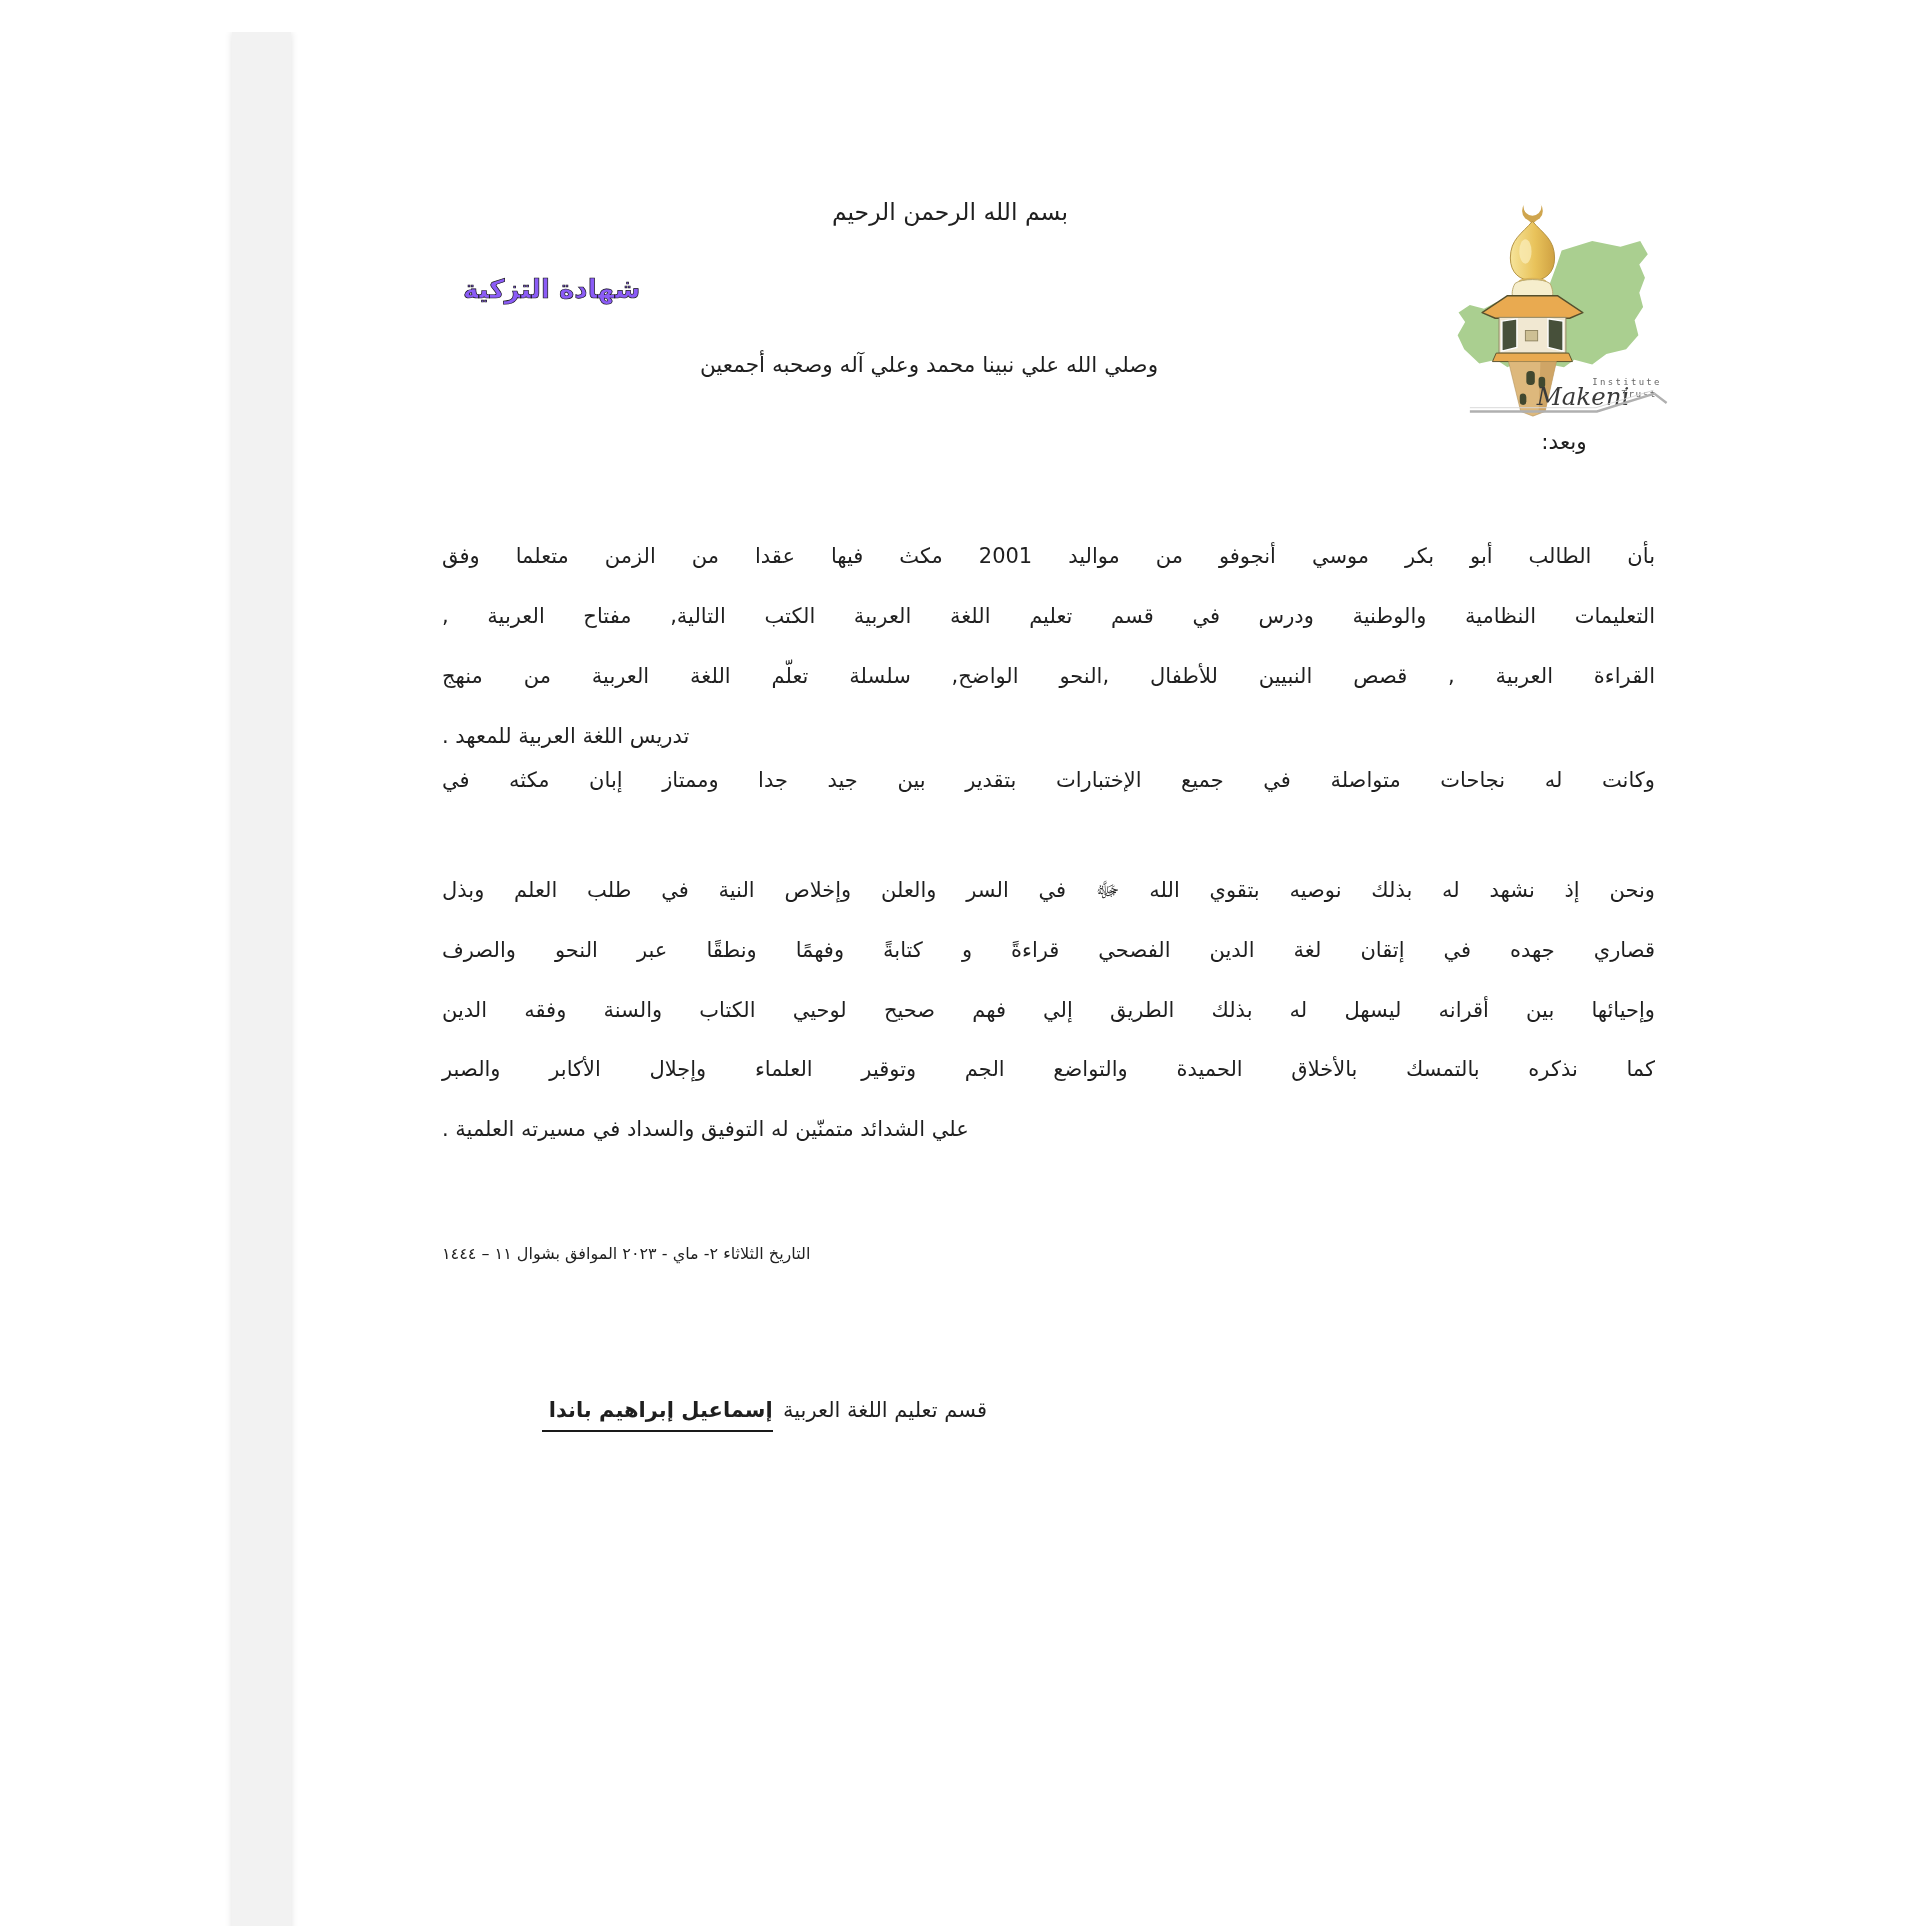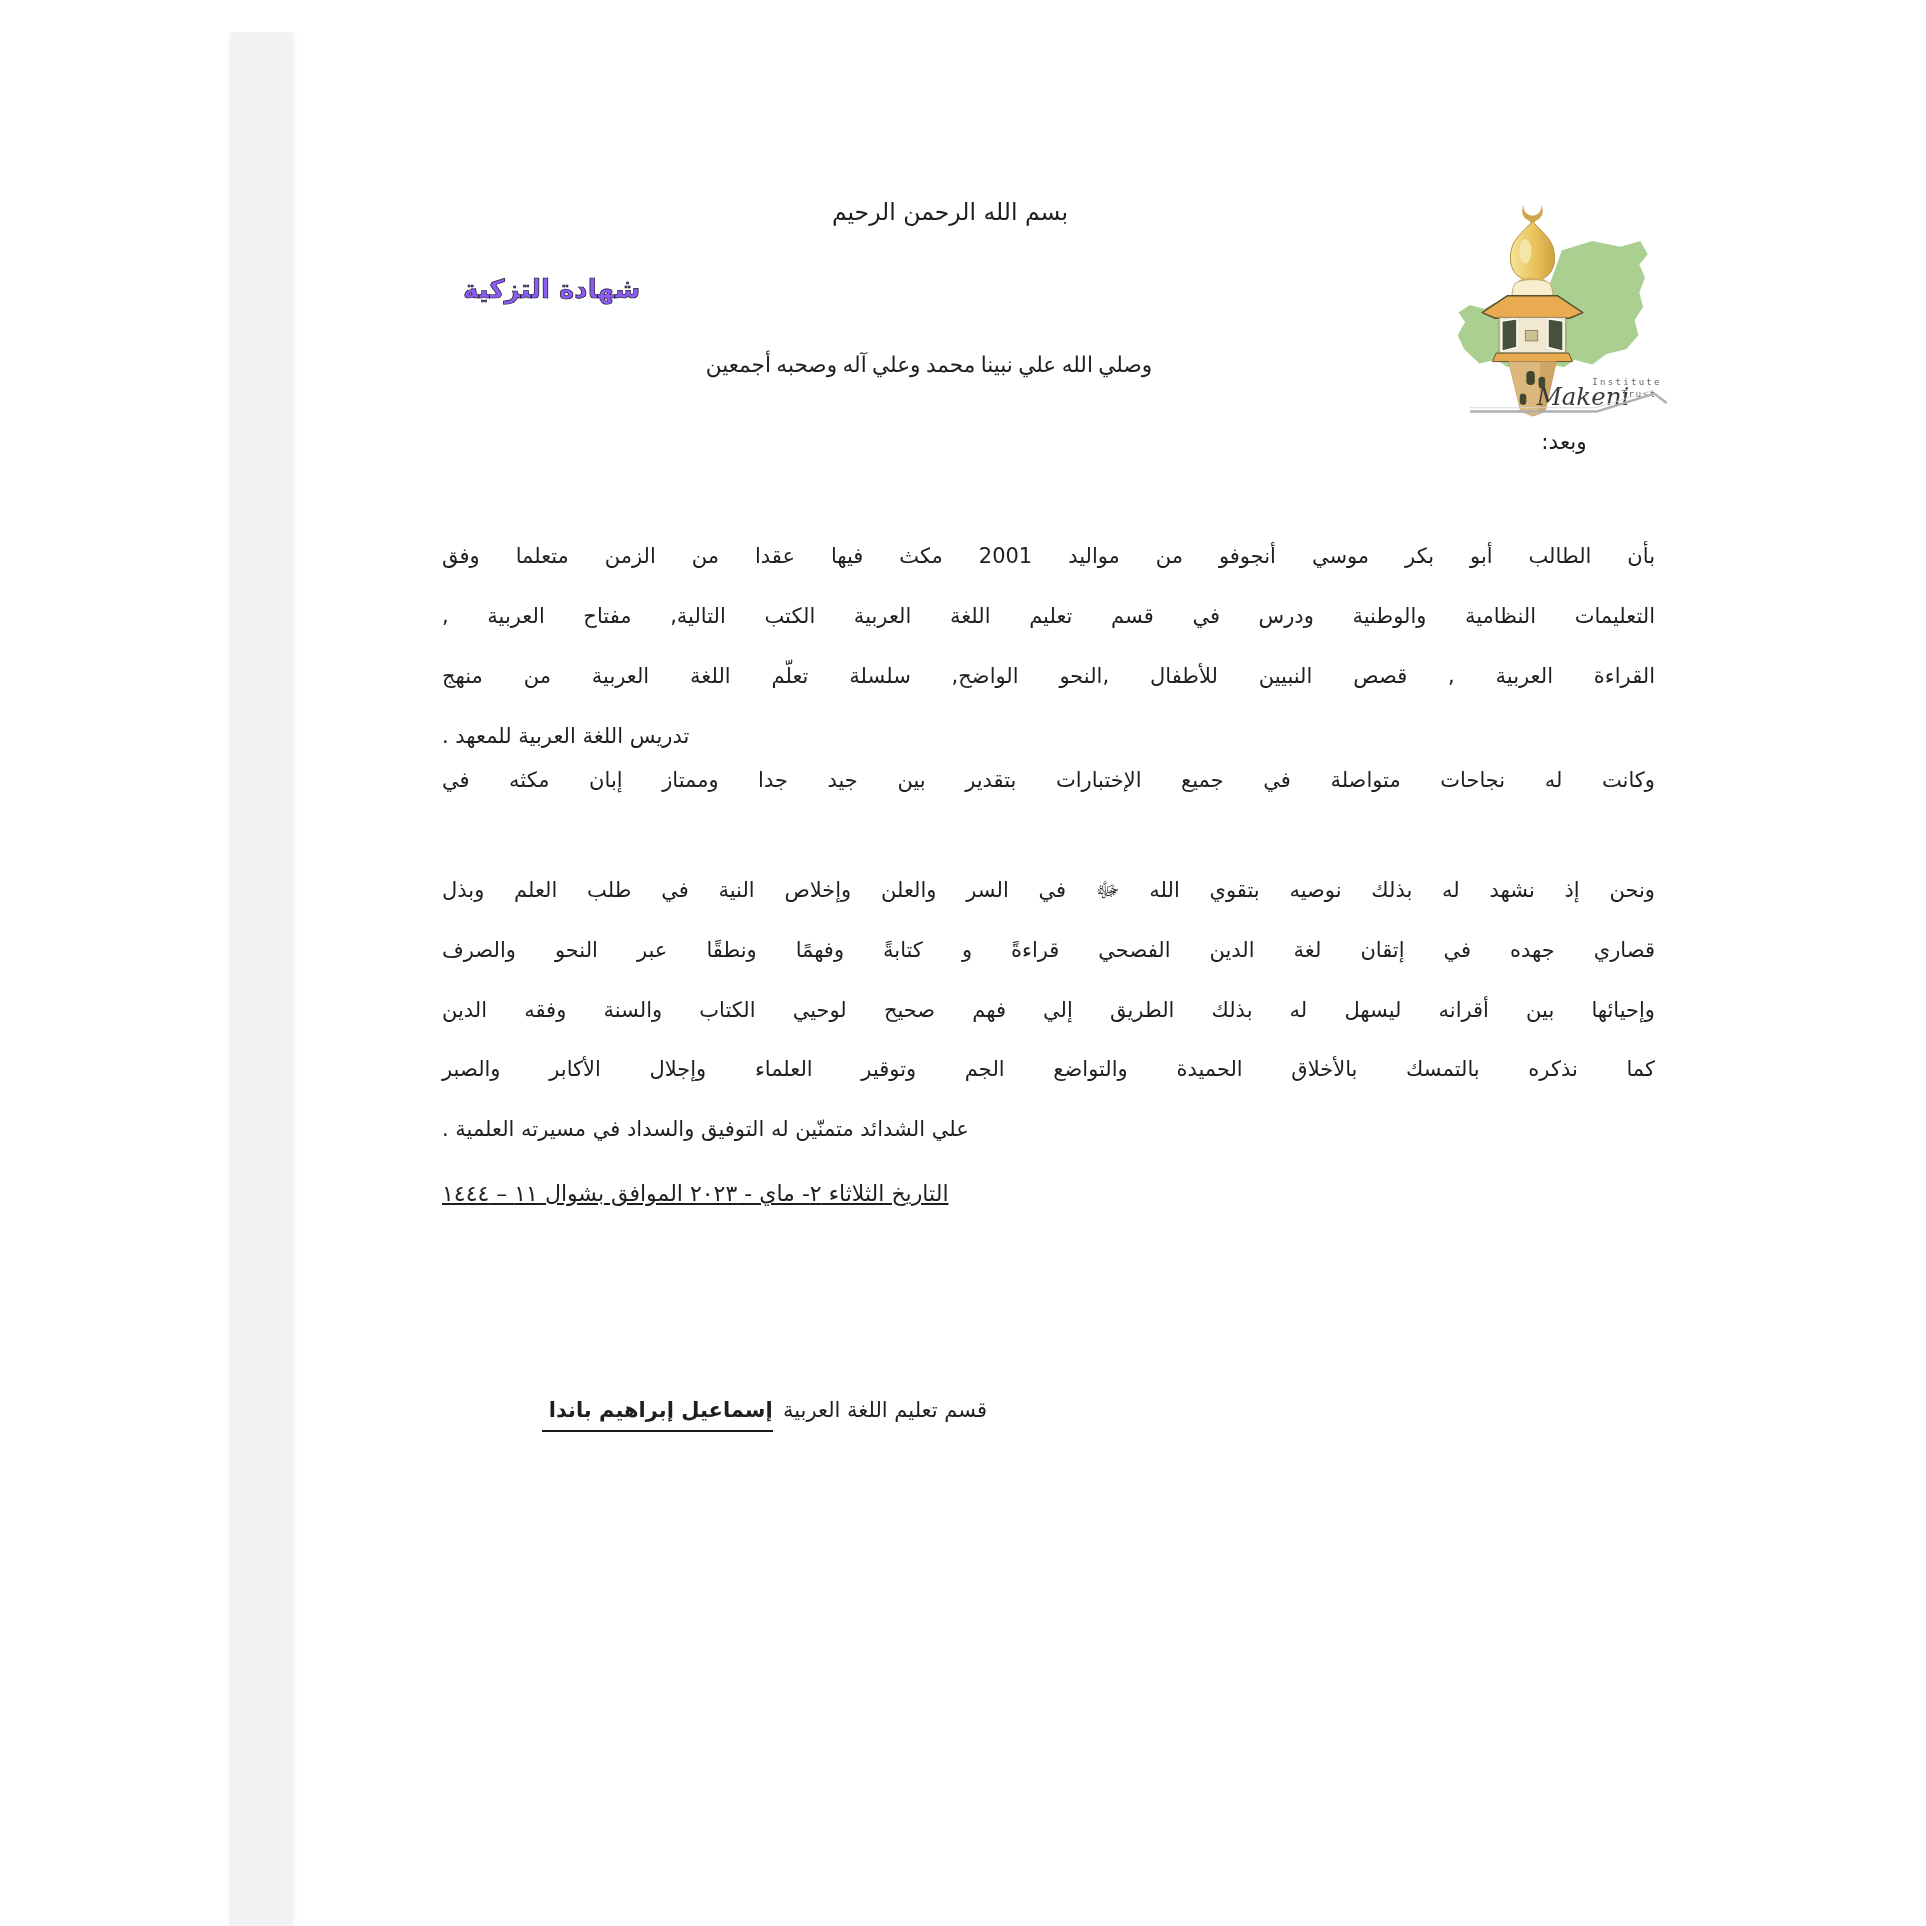--- a/index.html
+++ b/index.html
@@ -6,26 +6,26 @@
   #screen{position:relative;width:1926px;height:1926px;background:#ffffff;overflow:hidden;
           font-family:"DejaVu Sans",sans-serif;color:#1f1f1f;margin-top:32px;}
   .abs{position:absolute;}
   
   .gutter{position:absolute;left:232px;top:0;width:59px;height:1926px;background:#f2f2f2;
           box-shadow:0 0 7.5px rgba(0,0,0,0.12);}
   .ar{direction:rtl;unicode-bidi:embed;}
   .basmala{top:166px;left:668px;width:564px;text-align:center;font-size:23.5px;}
   .cert-title{top:242px;left:463px;font-size:26px;font-weight:bold;color:#8b5cf6;
               -webkit-text-stroke:0.7px #111;letter-spacing:0.5px;}
-  .salawat{top:320px;left:553px;width:752px;text-align:center;font-size:21.6px;font-family:Liberation Serif, serif;}
+  .salawat{top:320px;left:553px;width:752px;text-align:center;font-size:21.6px;}
   .opening{top:397px;left:1484px;width:160px;text-align:center;font-size:21.6px;}
   .line{position:absolute;left:442px;width:1213px;font-size:21px;direction:rtl;
         text-align:left;line-height:1.25;}
   .just{text-align:justify;text-align-last:justify;}
-  .dateline{top:1148px;font-size:22px;text-decoration:underline;}
+  .dateline{top:1212px;font-size:16px;}
   .signature{top:1366px;left:442px;width:545px;font-size:21px;direction:rtl;
              display:flex;flex-direction:row;justify-content:flex-start;gap:10.3px;align-items:baseline;}
   .sig-name{font-weight:bold;padding-bottom:7.5px;border-bottom:2.4px solid #1a1a1a;padding-left:6.6px;}
   .logo{top:162px;left:1451px;width:226px;height:225px;}
 </style>
 </head>
 <body>
 
 <div id="screen">
 

